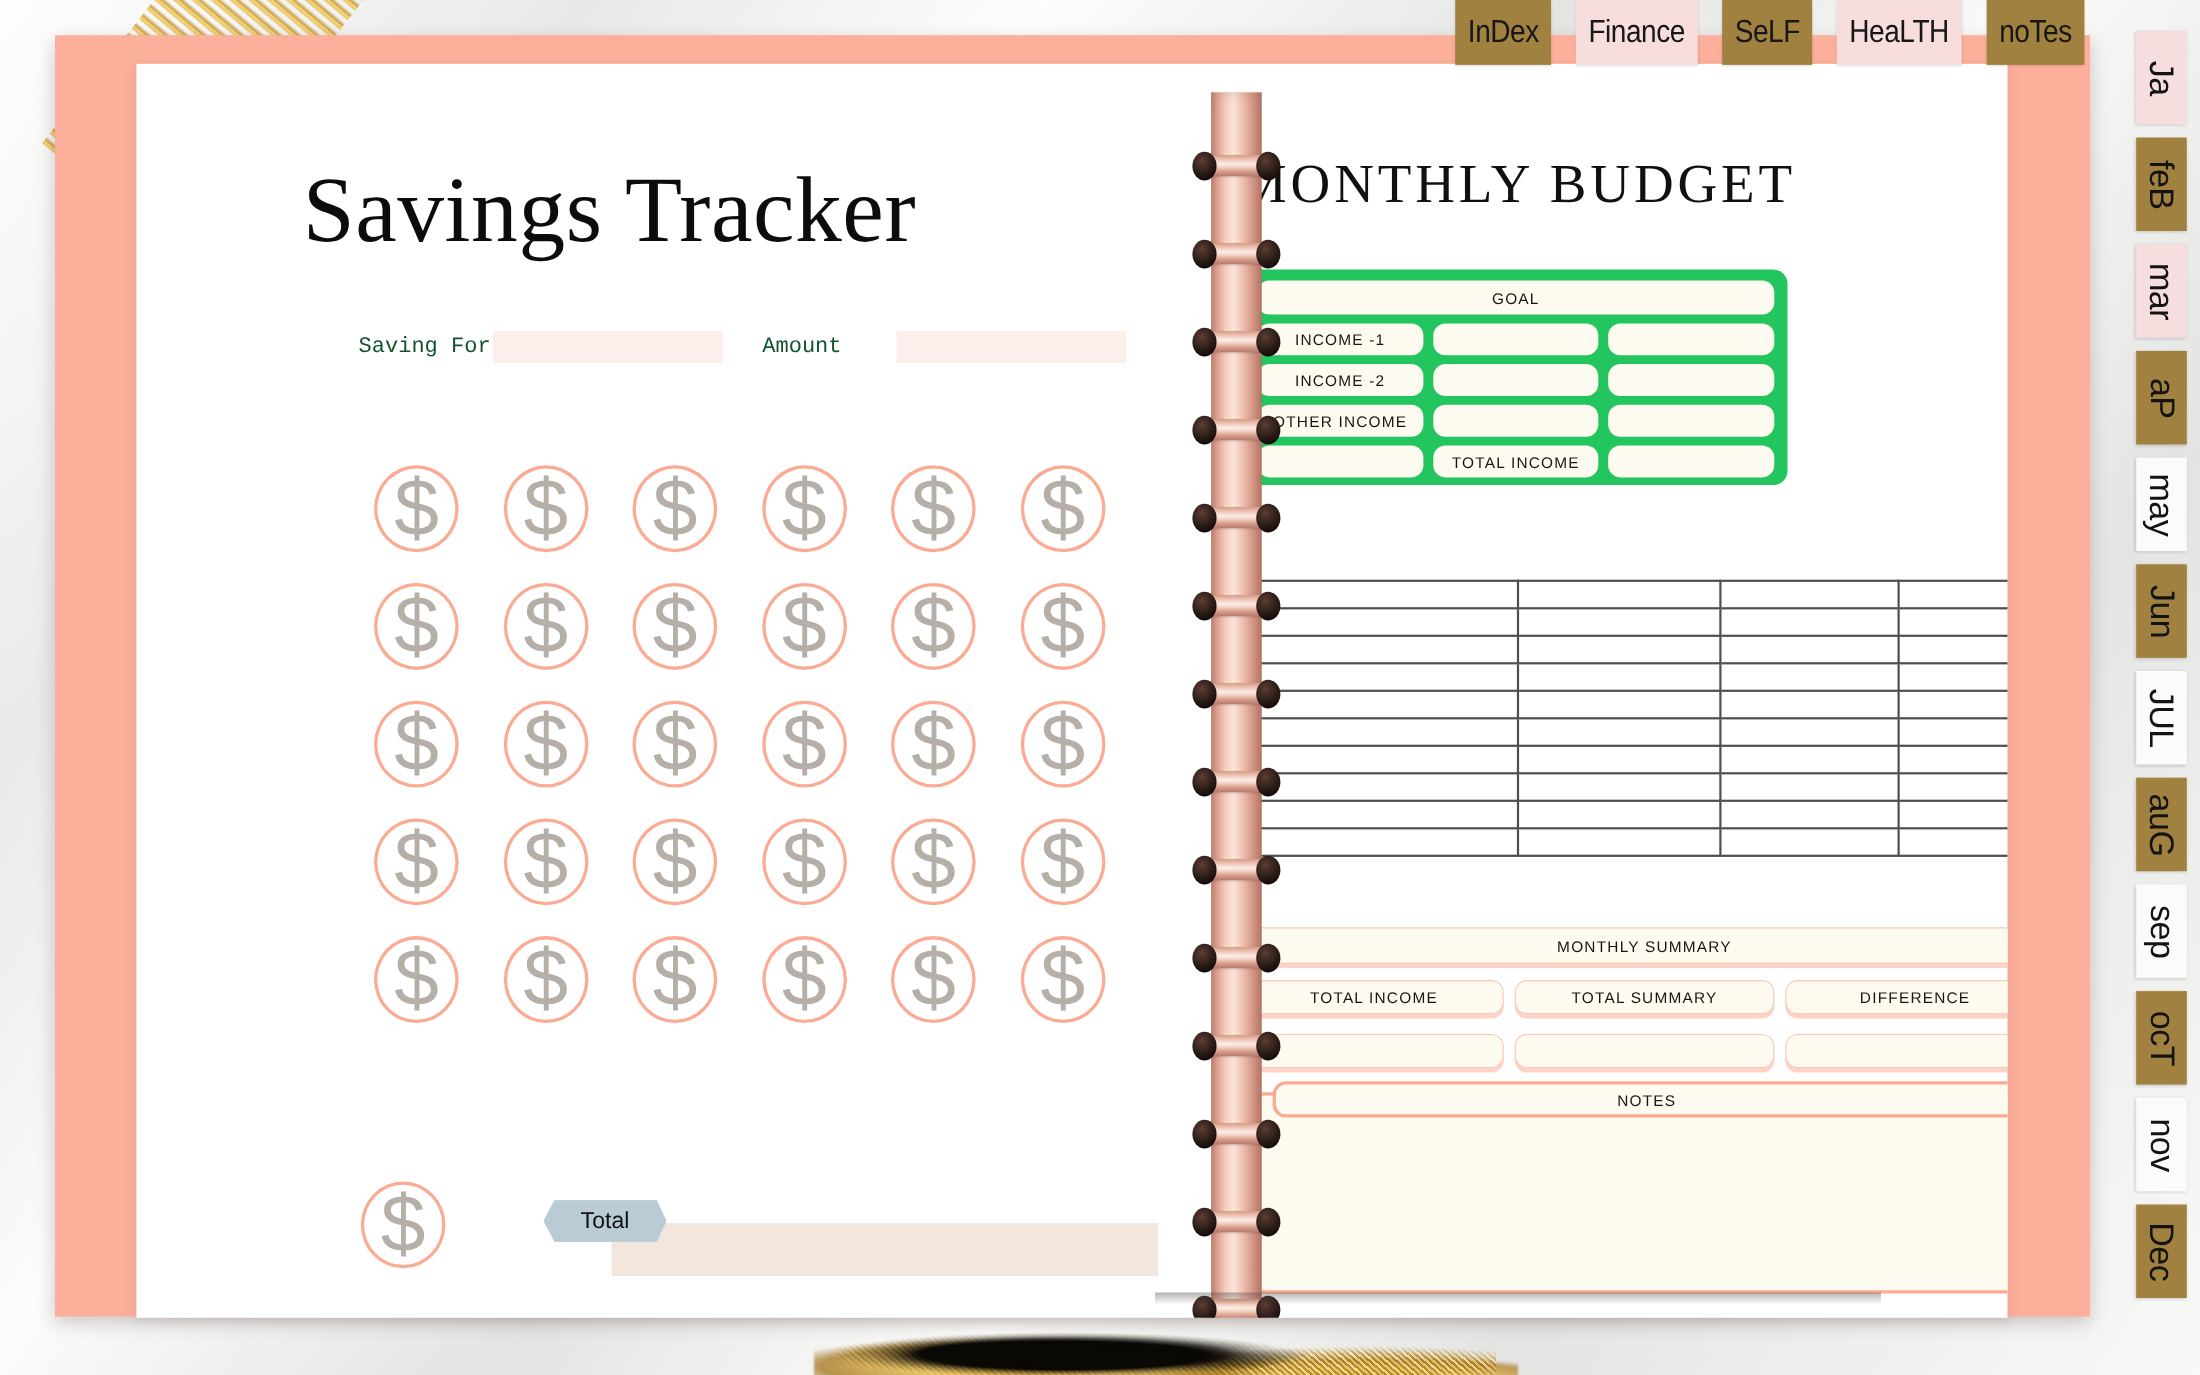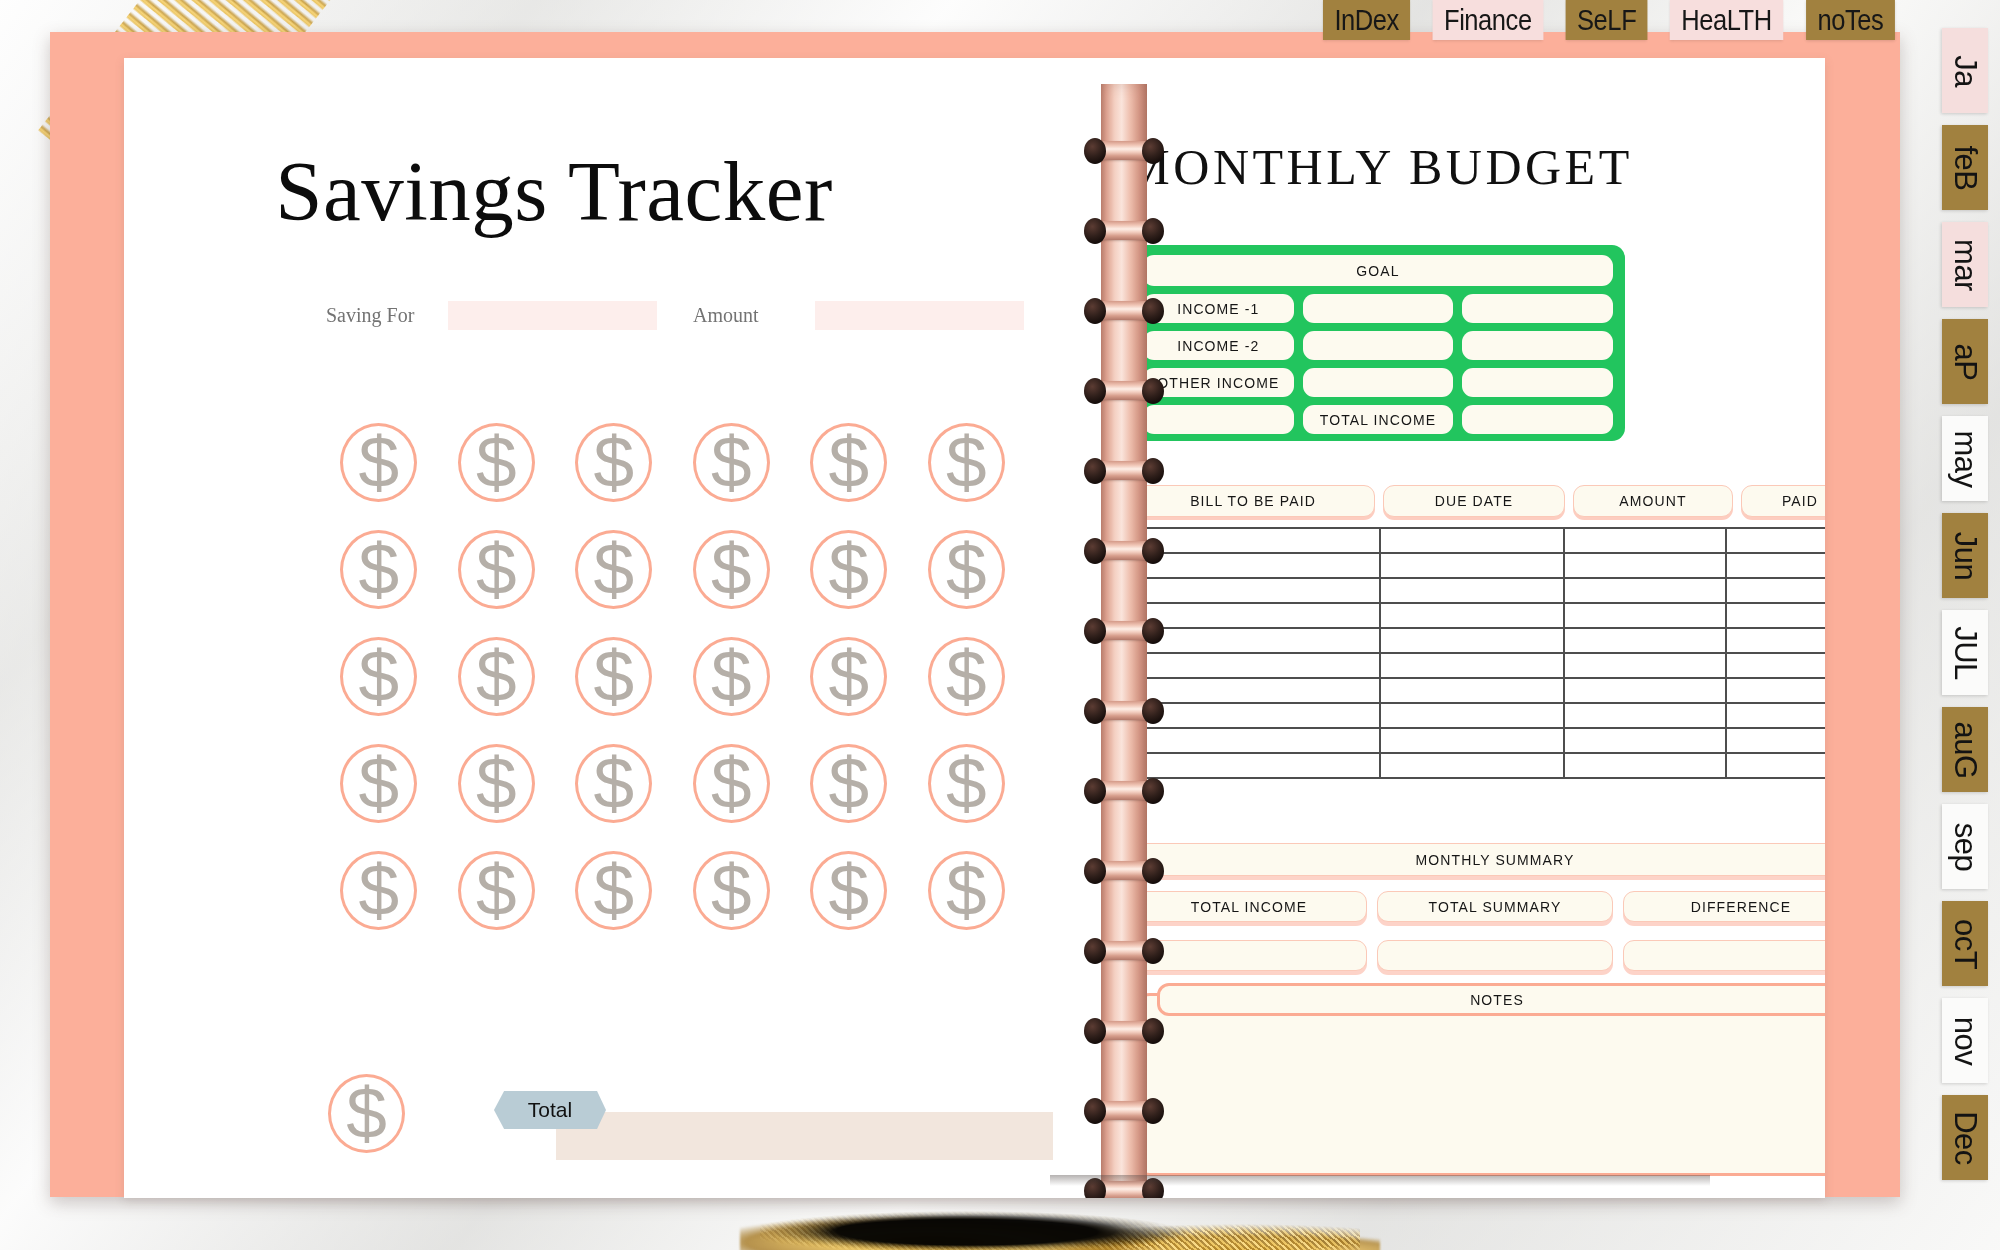--- a/index.html
+++ b/index.html
@@ -60,21 +60,21 @@
                         radial-gradient(ellipse 240px 22px at 80% 58%, #000 0%, #000 44%, transparent 76%);
     mask-image: radial-gradient(ellipse 290px 28px at 34% 46%, #000 0%, #000 46%, transparent 76%),
                 radial-gradient(ellipse 240px 22px at 80% 58%, #000 0%, #000 44%, transparent 76%);
     opacity: 0.95;
   }
 
   
   #top-tabs {
     position: absolute;
     left: 1317px; top: 0;
-    height: 40px;
+    height: 59px;
     display: flex;
     gap: 9px;
     z-index: 30;
   }
   .top-tab {
     display: flex;
     align-items: center;
     justify-content: center;
     padding: 0 13px;
     font-family: "Liberation Sans", sans-serif;
@@ -210,22 +210,22 @@
     left: 202px; top: 243px;
     width: 714px;
   }
   .form-row {
     display: flex;
     align-items: center;
     margin-bottom: 11px;
   }
   .form-label {
     font-size: 20px;
-    color: #737373;
-    font-family: Liberation Serif, serif;
+    color: #14532d;
+    font-family: Liberation Mono, monospace;
   }
   .form-label.lab-a { width: 122px; }
   .form-label.lab-b { width: 122px; margin-left: 36px; }
   .form-field {
     height: 29px;
     width: 209px;
   }
   .form-field.pinkish { background: #fdeeec; }
   .form-field.beige   { background: #f1e7de; }
 
@@ -598,26 +598,20 @@
             </div>
             <div class="income-row">
               <div class="pill"></div>
               <div class="pill">TOTAL INCOME</div>
               <div class="pill"></div>
             </div>
           </div>
       </div>
 
 
-      <div id="bills-head">
-          <div class="pill col-bill">BILL TO BE PAID</div>
-          <div class="pill col-due">DUE DATE</div>
-          <div class="pill col-amount">AMOUNT</div>
-          <div class="pill col-paid">PAID</div>
-        </div>
 
       <table id="bills-table">
         <tbody id="bills-body">
             <tr>
               <td class="c1"></td>
               <td class="c2"></td>
               <td class="c3"></td>
               <td class="c4"></td>
             </tr>
             <tr>

